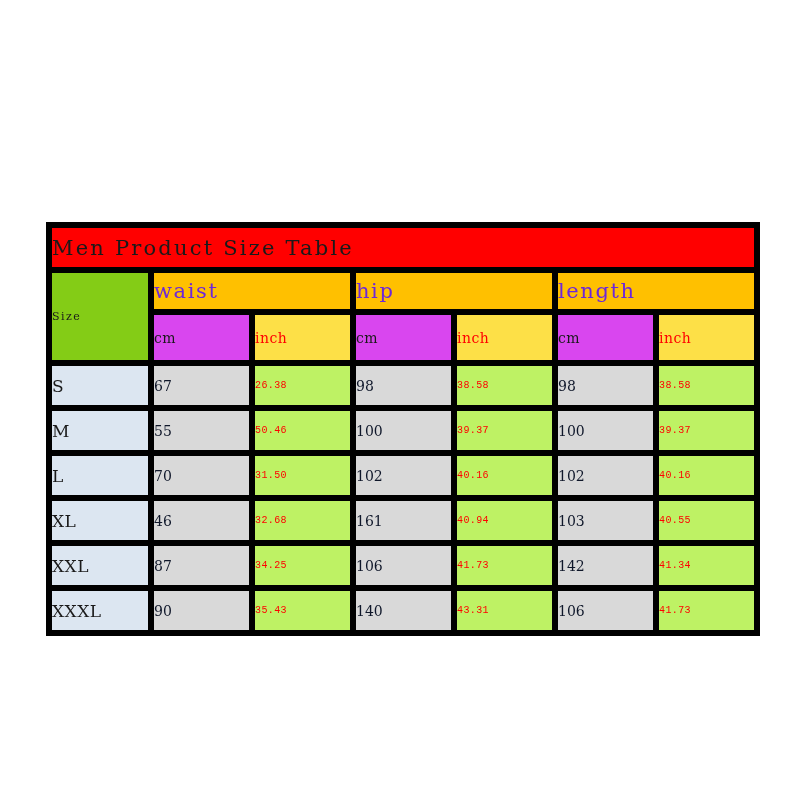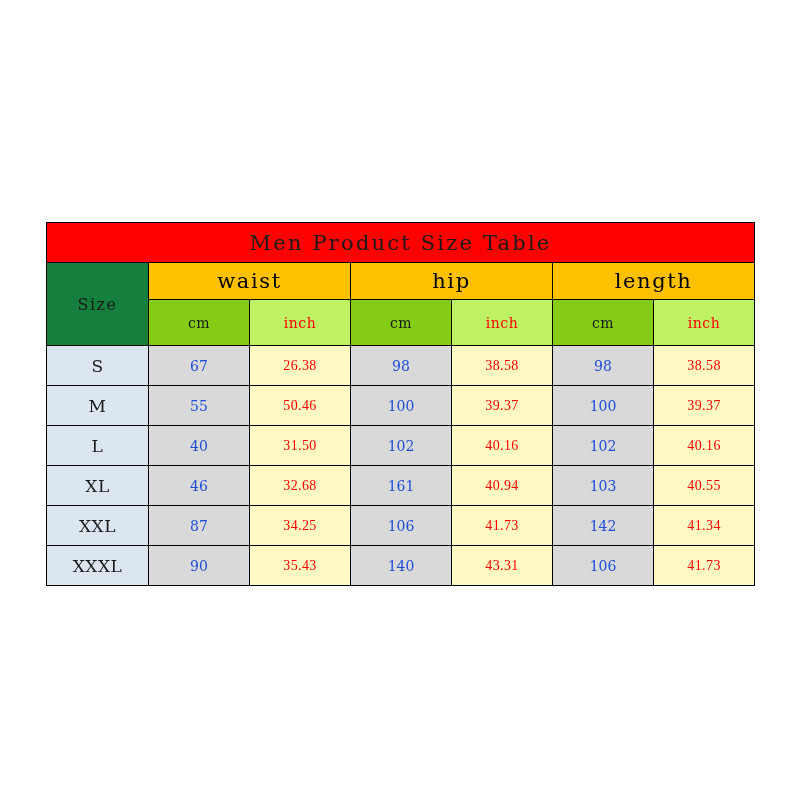--- a/index.html
+++ b/index.html
@@ -24,22 +24,21 @@
 
   table.size-table {
     border-collapse: collapse;
     table-layout: fixed;
     width: 708px;
     border: 1px solid #1a1a1a;
   }
 
   table.size-table td,
   table.size-table th {
-    border: 1px solid #000000;
-    text-align: center;
+    border: 6px solid #000000;
     vertical-align: middle;
     padding: 0;
     font-weight: normal;
   }
 
   
   col.c-size   { width: 102px; }
   col.c-data   { width: 101px; }
 
   
@@ -53,75 +52,75 @@
     font-weight: normal;
   }
 
   
   .group-cell {
     background: #ffc000;
     height: 36px;
     font-family: "DejaVu Serif", serif;
     font-size: 21px;
     letter-spacing: 1.6px;
-    color: #000000;
+    color: #6d28d9;
   }
 
   
   .size-head-cell {
-    background: #15803d;
-    font-family: "DejaVu Serif", serif;
-    font-size: 16px;
+    background: #84cc16;
+    font-family: "DejaVu Serif", serif;
+    font-size: 11px;
     letter-spacing: 1.5px;
     color: #1a1a1a;
     font-weight: bold;
   }
 
   
   .unit-cell {
     height: 45px;
     font-family: "DejaVu Serif", serif;
     font-size: 14px;
     letter-spacing: 0.5px;
     font-weight: bold;
     vertical-align: bottom;
     padding-bottom: 7px;
   }
   .unit-cm {
-    background: #84cc16;
+    background: #d946ef;
     color: #1a1a1a;
   }
   .unit-inch {
+    background: #fde047;
+    color: #ff0000;
+  }
+
+  
+  .row-size-cell {
+    background: #dce6f1;
+    height: 39px;
+    font-family: "DejaVu Serif", serif;
+    font-size: 17px;
+    letter-spacing: 0.5px;
+    font-weight: bold;
+    color: #1a1a1a;
+  }
+  .cell-cm {
+    background: #d9d9d9;
+    color: #0f172a;
+    font-family: "DejaVu Serif", serif;
+    font-size: 14px;
+    font-weight: bold;
+    height: 39px;
+  }
+  .cell-inch {
     background: #bef264;
     color: #ff0000;
-  }
-
-  
-  .row-size-cell {
-    background: #dce6f1;
-    height: 39px;
-    font-family: "DejaVu Serif", serif;
-    font-size: 17px;
-    letter-spacing: 0.5px;
-    font-weight: bold;
-    color: #1a1a1a;
-  }
-  .cell-cm {
-    background: #d9d9d9;
-    color: #1d4ed8;
-    font-family: "DejaVu Serif", serif;
-    font-size: 14px;
-    font-weight: bold;
-    height: 39px;
-  }
-  .cell-inch {
-    background: #fef9c3;
-    color: #ff0000;
-    font-family: Liberation Serif, serif;
-    font-size: 14px;
+    font-family: Liberation Mono, monospace;
+    font-size: 10px;
     font-weight: bold;
     letter-spacing: 0.4px;
     height: 39px;
   }
 </style>
 </head>
 <body>
 
 <div id="size-table-wrap">
   <table class="size-table">
@@ -166,21 +165,21 @@
         <td class="row-size-cell">M</td>
         <td class="cell-cm">55</td>
         <td class="cell-inch">50.46</td>
         <td class="cell-cm">100</td>
         <td class="cell-inch">39.37</td>
         <td class="cell-cm">100</td>
         <td class="cell-inch">39.37</td>
       </tr>
       <tr>
         <td class="row-size-cell">L</td>
-        <td class="cell-cm">40</td>
+        <td class="cell-cm">70</td>
         <td class="cell-inch">31.50</td>
         <td class="cell-cm">102</td>
         <td class="cell-inch">40.16</td>
         <td class="cell-cm">102</td>
         <td class="cell-inch">40.16</td>
       </tr>
       <tr>
         <td class="row-size-cell">XL</td>
         <td class="cell-cm">46</td>
         <td class="cell-inch">32.68</td>

